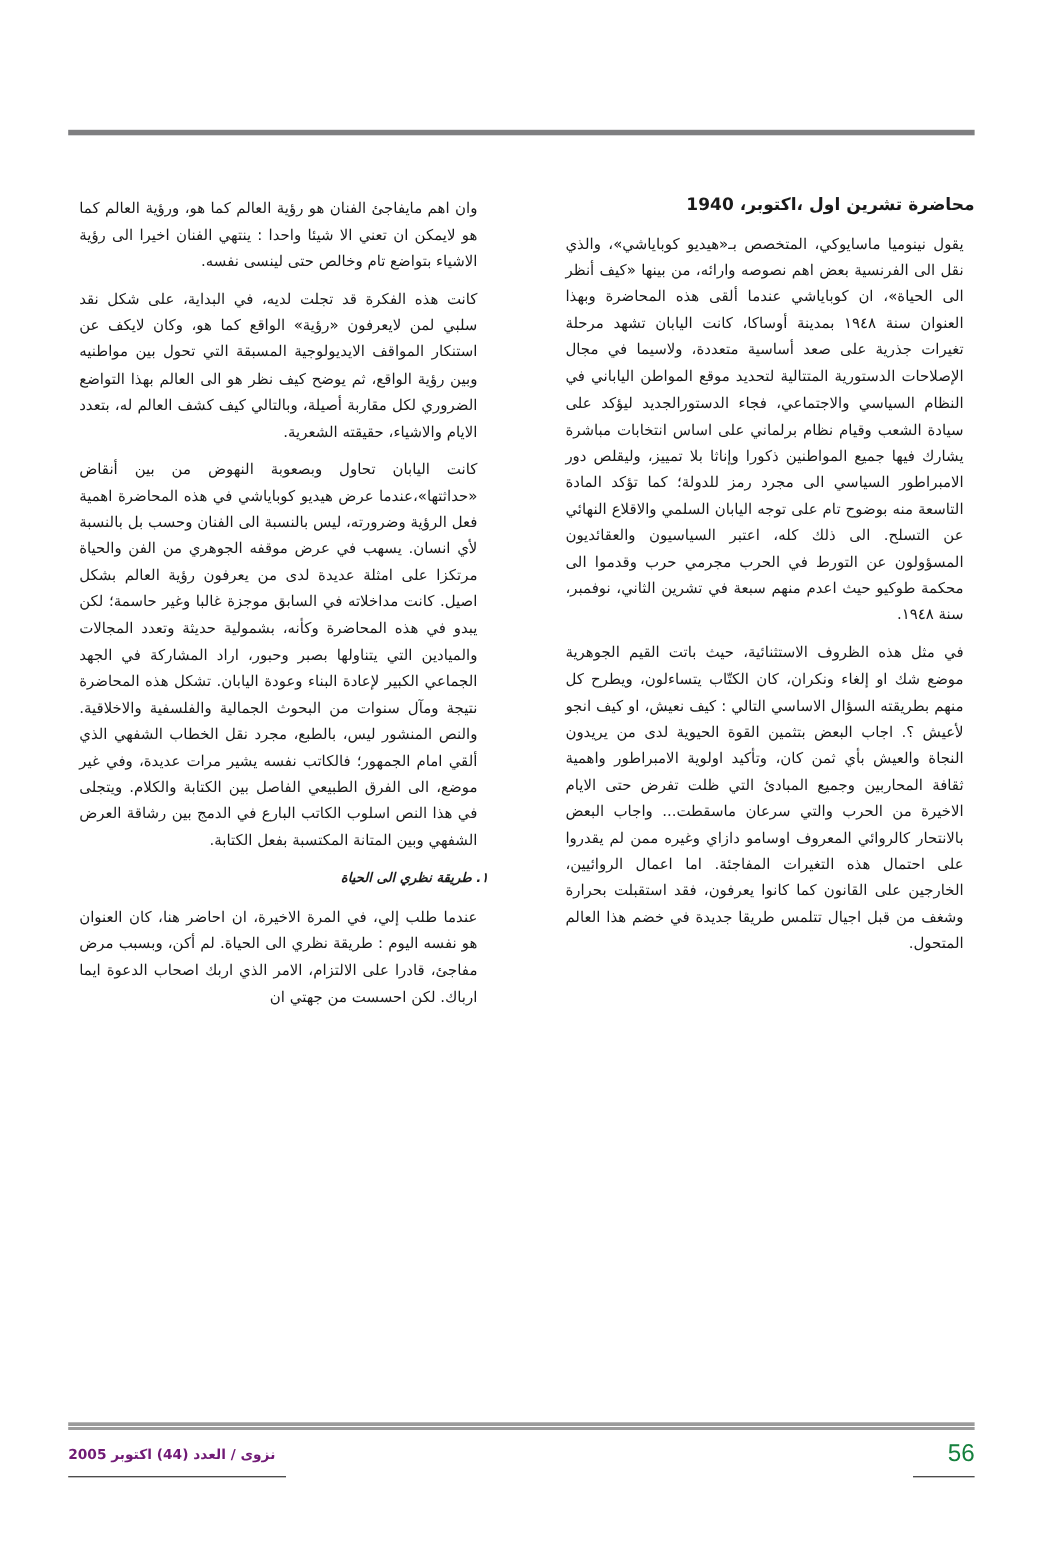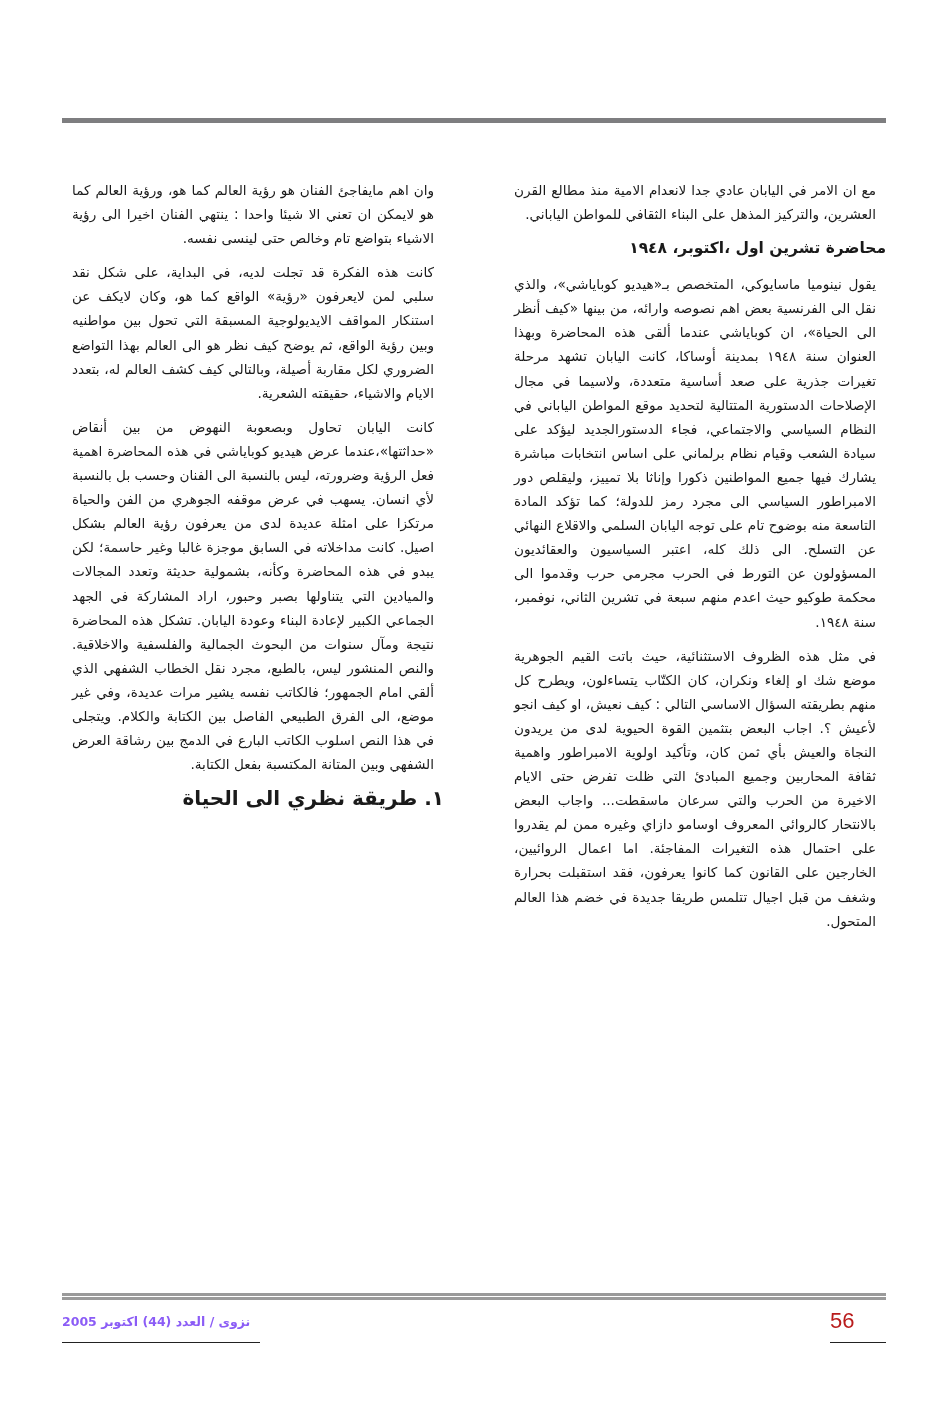--- a/index.html
+++ b/index.html
@@ -5,44 +5,44 @@
   html, body { margin: 0; padding: 0; background: #ffffff; }
   body { width: 944px; height: 1406px; position: relative; overflow: hidden;
          font-family: "DejaVu Sans", "Liberation Sans", sans-serif; color: #1a1a1a; }
   .top-rule { position: absolute; left: 62px; top: 118px; width: 824px; height: 5px; background: #7e7e80; }
   .col { position: absolute; top: 168px; width: 382px; direction: rtl; text-align: justify;
          font-size: 13.6px; line-height: 24.1px; }
   .col-right { left: 504px; }
   .col-left { left: 62px; }
   .col p { margin: 10px; text-align-last: right; }
   .heading { font-weight: bold; font-size: 15.5px; margin: 6px 0 12px 0; line-height: 24px; }
-  .heading-left { margin: 9px 0 12px 0; font-size: 20px; }
+  .heading-left { margin: 9px 0 12px 0; font-size: 12px; font-style: italic; }
   .footer-rule { position: absolute; left: 62px; top: 1293px; width: 824px; height: 7px;
                  background: linear-gradient(#9a9a9a 0 3px, #ffffff 3px 4px, #9a9a9a 4px 7px); }
   .footer-journal { position: absolute; left: 62px; top: 1314px; width: 198px; height: 22px;
-                    font-weight: bold; font-size: 12.5px; color: #8b5cf6; direction: rtl; text-align: left;
+                    font-weight: bold; font-size: 12.5px; color: #701a75; direction: rtl; text-align: left;
                     border-bottom: 1.5px solid #222; padding-bottom: 6px; white-space: nowrap; }
   .page-number { position: absolute; left: 830px; top: 1308px; width: 56px; height: 28px;
-                 font-family: "Liberation Sans", sans-serif; font-size: 22px; color: #b91c1c;
-                 border-bottom: 1.5px solid #222; padding-bottom: 6px; }
+                 font-family: "Liberation Sans", sans-serif; font-size: 22px; color: #15803d;
+                 text-align: right; border-bottom: 1.5px solid #222; padding-bottom: 6px; }
 </style>
 </head>
 <body>
 
 <div class="top-rule"></div>
 
 <div class="col col-right">
-  <p>مع ان الامر في اليابان عادي جدا لانعدام الامية منذ مطالع القرن العشرين، والتركيز المذهل على البناء الثقافي للمواطن الياباني.</p>
-  <div class="heading">محاضرة تشرين اول ،اكتوبر، ١٩٤٨</div>
+  <div class="heading">محاضرة تشرين اول ،اكتوبر، 1940</div>
   <p>يقول نينوميا ماسايوكي، المتخصص بـ«هيديو كوباياشي»، والذي نقل الى الفرنسية بعض اهم نصوصه وارائه، من بينها «كيف أنظر الى الحياة»، ان كوباياشي عندما ألقى هذه المحاضرة وبهذا العنوان سنة ١٩٤٨ بمدينة أوساكا، كانت اليابان تشهد مرحلة تغيرات جذرية على صعد أساسية متعددة، ولاسيما في مجال الإصلاحات الدستورية المتتالية لتحديد موقع المواطن الياباني في النظام السياسي والاجتماعي، فجاء الدستورالجديد ليؤكد على سيادة الشعب وقيام نظام برلماني على اساس انتخابات مباشرة يشارك فيها جميع المواطنين ذكورا وإناثا بلا تمييز، وليقلص دور الامبراطور السياسي الى مجرد رمز للدولة؛ كما تؤكد المادة التاسعة منه بوضوح تام على توجه اليابان السلمي والاقلاع النهائي عن التسلح. الى ذلك كله، اعتبر السياسيون والعقائديون المسؤولون عن التورط في الحرب مجرمي حرب وقدموا الى محكمة طوكيو حيث اعدم منهم سبعة في تشرين الثاني، نوفمبر، سنة ١٩٤٨.</p>
   <p>في مثل هذه الظروف الاستثنائية، حيث باتت القيم الجوهرية موضع شك او إلغاء ونكران، كان الكتّاب يتساءلون، ويطرح كل منهم بطريقته السؤال الاساسي التالي : كيف نعيش، او كيف انجو لأعيش ؟. اجاب البعض بتثمين القوة الحيوية لدى من يريدون النجاة والعيش بأي ثمن كان، وتأكيد اولوية الامبراطور واهمية ثقافة المحاربين وجميع المبادئ التي ظلت تفرض حتى الايام الاخيرة من الحرب والتي سرعان ماسقطت... واجاب البعض بالانتحار كالروائي المعروف اوسامو دازاي وغيره ممن لم يقدروا على احتمال هذه التغيرات المفاجئة. اما اعمال الروائيين، الخارجين على القانون كما كانوا يعرفون، فقد استقبلت بحرارة وشغف من قبل اجيال تتلمس طريقا جديدة في خضم هذا العالم المتحول.</p>
 </div>
 
 <div class="col col-left">
   <p>وان اهم مايفاجئ الفنان هو رؤية العالم كما هو، ورؤية العالم كما هو لايمكن ان تعني الا شيئا واحدا : ينتهي الفنان اخيرا الى رؤية الاشياء بتواضع تام وخالص حتى لينسى نفسه.</p>
   <p>كانت هذه الفكرة قد تجلت لديه، في البداية، على شكل نقد سلبي لمن لايعرفون «رؤية» الواقع كما هو، وكان لايكف عن استنكار المواقف الايديولوجية المسبقة التي تحول بين مواطنيه وبين رؤية الواقع، ثم يوضح كيف نظر هو الى العالم بهذا التواضع الضروري لكل مقاربة أصيلة، وبالتالي كيف كشف العالم له، بتعدد الايام والاشياء، حقيقته الشعرية.</p>
   <p>كانت اليابان تحاول وبصعوبة النهوض من بين أنقاض «حداثتها»،عندما عرض هيديو كوباياشي في هذه المحاضرة اهمية فعل الرؤية وضرورته، ليس بالنسبة الى الفنان وحسب بل بالنسبة لأي انسان. يسهب في عرض موقفه الجوهري من الفن والحياة مرتكزا على امثلة عديدة لدى من يعرفون رؤية العالم بشكل اصيل. كانت مداخلاته في السابق موجزة غالبا وغير حاسمة؛ لكن يبدو في هذه المحاضرة وكأنه، بشمولية حديثة وتعدد المجالات والميادين التي يتناولها بصبر وحبور، اراد المشاركة في الجهد الجماعي الكبير لإعادة البناء وعودة اليابان. تشكل هذه المحاضرة نتيجة ومآل سنوات من البحوث الجمالية والفلسفية والاخلاقية. والنص المنشور ليس، بالطبع، مجرد نقل الخطاب الشفهي الذي ألقي امام الجمهور؛ فالكاتب نفسه يشير مرات عديدة، وفي غير موضع، الى الفرق الطبيعي الفاصل بين الكتابة والكلام. ويتجلى في هذا النص اسلوب الكاتب البارع في الدمج بين رشاقة العرض الشفهي وبين المتانة المكتسبة بفعل الكتابة.</p>
   <div class="heading heading-left">١. طريقة نظري الى الحياة</div>
+  <p>عندما طلب إلي، في المرة الاخيرة، ان احاضر هنا، كان العنوان هو نفسه اليوم : طريقة نظري الى الحياة. لم أكن، وبسبب مرض مفاجئ، قادرا على الالتزام، الامر الذي اربك اصحاب الدعوة ايما ارباك. لكن احسست من جهتي ان</p>
 </div>
 
 <div class="footer-rule"></div>
 <div class="footer-journal">نزوى / العدد (44) اكتوبر 2005</div>
 <div class="page-number">56</div>
 
 </body></html>

